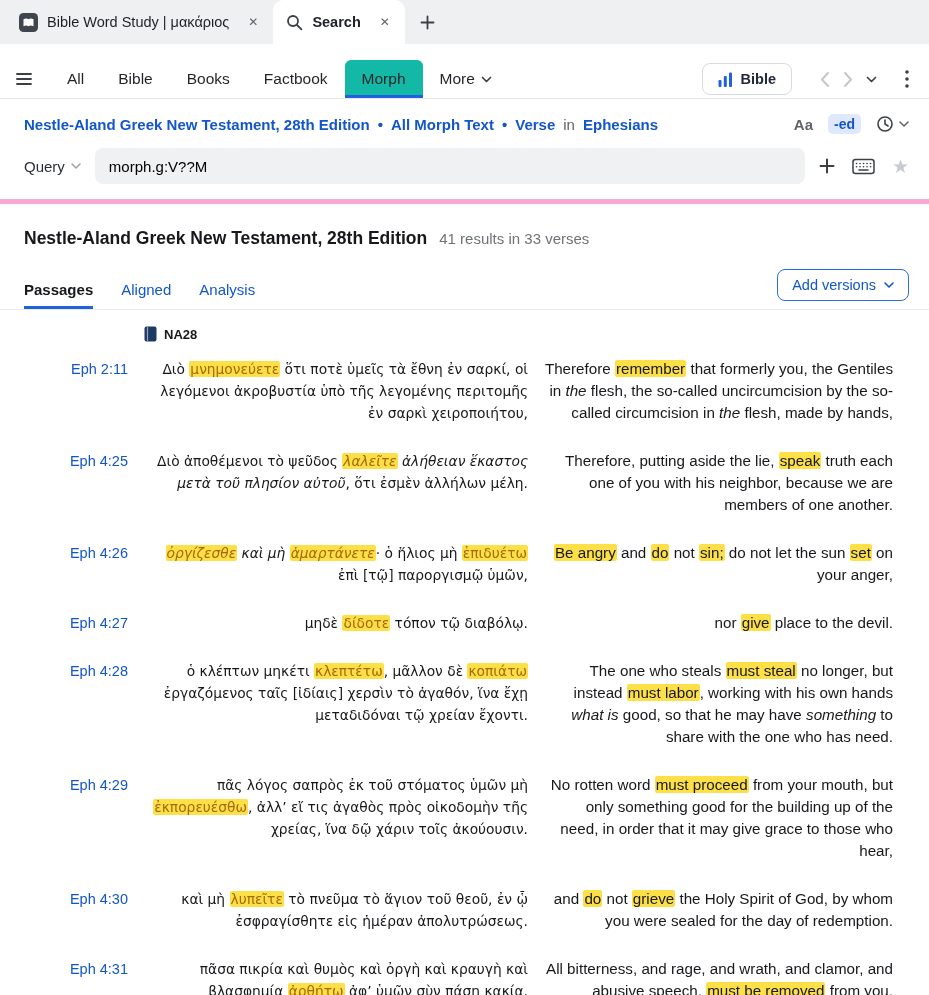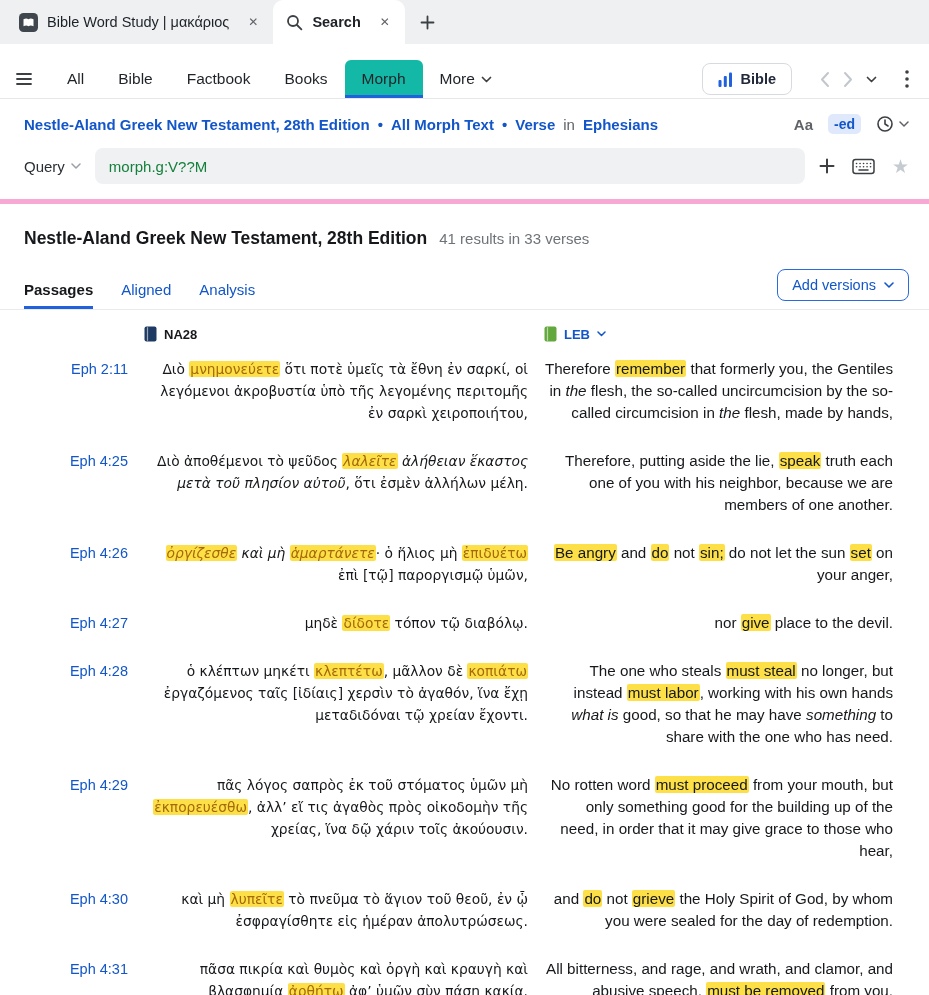--- a/index.html
+++ b/index.html
@@ -28,21 +28,21 @@
   .scope { display:flex; align-items:center; justify-content:space-between; padding:15px 20px 7px 24px; }
   .scope-left { display:flex; align-items:baseline; gap:8px; font-size:15px; font-weight:700; color:#1256c9; white-space:nowrap; }
   .scope-left .plain { color:#5f6368; font-weight:400; }
   .scope-right { display:flex; align-items:center; gap:15px; }
   .aa-toggle { color:#5f6368; font-weight:600; font-size:15px; }
   .ed-toggle { color:#1256c9; background:#dfe9fb; border-radius:5px; padding:2px 6px; font-weight:600; font-size:14px; }
   .clock-group { display:flex; align-items:center; gap:5px; }
   
   .qrow { display:flex; align-items:center; gap:14px; padding:7px 20px 15px 24px; border-bottom:5px solid #f9a8d4; }
   .qlabel { display:flex; align-items:center; gap:6px; font-size:15px; color:#2a2f35; }
-  .qinput { flex:1; height:36px; background:#eff1f3; border:none; border-radius:8px; padding:0 14px; font-size:15px; color:#15803d; font-family:"Liberation Sans", sans-serif; outline:none; }
+  .qinput { flex:1; height:36px; background:#eff1f3; border:none; border-radius:8px; padding:0 14px; font-size:15px; color:#000000; font-family:"Liberation Sans", sans-serif; outline:none; }
   .qtools { display:flex; align-items:center; gap:17px; }
   .star { color:#c6cbd1; font-size:19px; line-height:1; }
   
   .rtitle-row { display:flex; align-items:baseline; gap:12px; padding:24px 24px 0 24px; }
   .rtitle { font-size:17.5px; font-weight:700; color:#16181b; }
   .rsummary { font-size:15px; color:#6e7378; }
   .subtabs-row { display:flex; align-items:flex-end; justify-content:space-between; padding:20px 20px 0 24px; border-bottom:1px solid #e8eaed; }
   .subtabs { display:flex; gap:28px; }
   .stab { display:inline-block; padding-bottom:11px; font-size:15px; color:#1256c9; }
   .stab.active { color:#16181b; font-weight:700; box-shadow:inset 0 -3px 0 #2161de; }
@@ -94,22 +94,22 @@
 
 <div class="toolbar">
   <span class="hamburger">
     <svg width="20" height="20" viewBox="0 0 20 20">
         <path d="M3 5h14M3 10h14M3 15h14" stroke="#3c4043" stroke-width="1.8" stroke-linecap="round"></path>
       </svg>
   </span>
   <div class="ntabs">
     <span class="ntab">All</span>
     <span class="ntab">Bible</span>
+    <span class="ntab">Books</span>
     <span class="ntab">Factbook</span>
-    <span class="ntab">Books</span>
     <span class="ntab active">Morph</span>
     <span class="ntab">
       <span>More</span>
       <svg width="11" height="7" viewBox="0 0 11 7">
           <polyline points="1.5,1.5 5.5,5.5 9.5,1.5" fill="none" stroke="#3c4043" stroke-width="1.7" stroke-linecap="round" stroke-linejoin="round"></polyline>
         </svg>
     </span>
   </div>
   <div class="tb-spacer"></div>
   <button class="charts-btn">
@@ -219,30 +219,20 @@
 
   <div class="grid ghead">
     <div></div>
     <div class="colhead">
       <svg width="13" height="16" viewBox="0 0 13 16">
           <rect x="0.5" y="0.5" width="12" height="15" rx="2" fill="#1e3a63"></rect>
           <path d="M3.5 1.2v13.6" stroke="rgba(255,255,255,0.55)" stroke-width="1.2"></path>
         </svg>
       <span>NA28</span>
     </div>
-    <div class="colhead leb">
-      <svg width="13" height="16" viewBox="0 0 13 16">
-          <rect x="0.5" y="0.5" width="12" height="15" rx="2" fill="#62a83c"></rect>
-          <path d="M3.5 1.2v13.6" stroke="rgba(255,255,255,0.55)" stroke-width="1.2"></path>
-        </svg>
-      <span>LEB</span>
-      <svg width="9" height="6" viewBox="0 0 9 6">
-          <polyline points="1,1 4.5,4.5 8,1" fill="none" stroke="#1256c9" stroke-width="1.5" stroke-linecap="round" stroke-linejoin="round"></polyline>
-        </svg>
-    </div>
   </div>
 
   <div class="rows">
   <div class="row grid">
     <a class="ref" href="#">Eph 2:11</a>
     <div class="greek"><span>Διὸ </span><span class="hit">μνημονεύετε</span><span> ὅτι ποτὲ ὑμεῖς τὰ ἔθνη ἐν σαρκί, οἱ λεγόμενοι ἀκροβυστία ὑπὸ τῆς λεγομένης περιτομῆς ἐν σαρκὶ χειροποιήτου,</span></div>
     <div class="english"><span>Therefore </span><span class="hit">remember</span><span> that formerly you, the Gentiles in </span><span class="it">the</span><span> flesh, the so-called uncircumcision by the so-called circumcision in </span><span class="it">the</span><span> flesh, made by hands,</span></div>
   </div>
 
   <div class="row grid">

